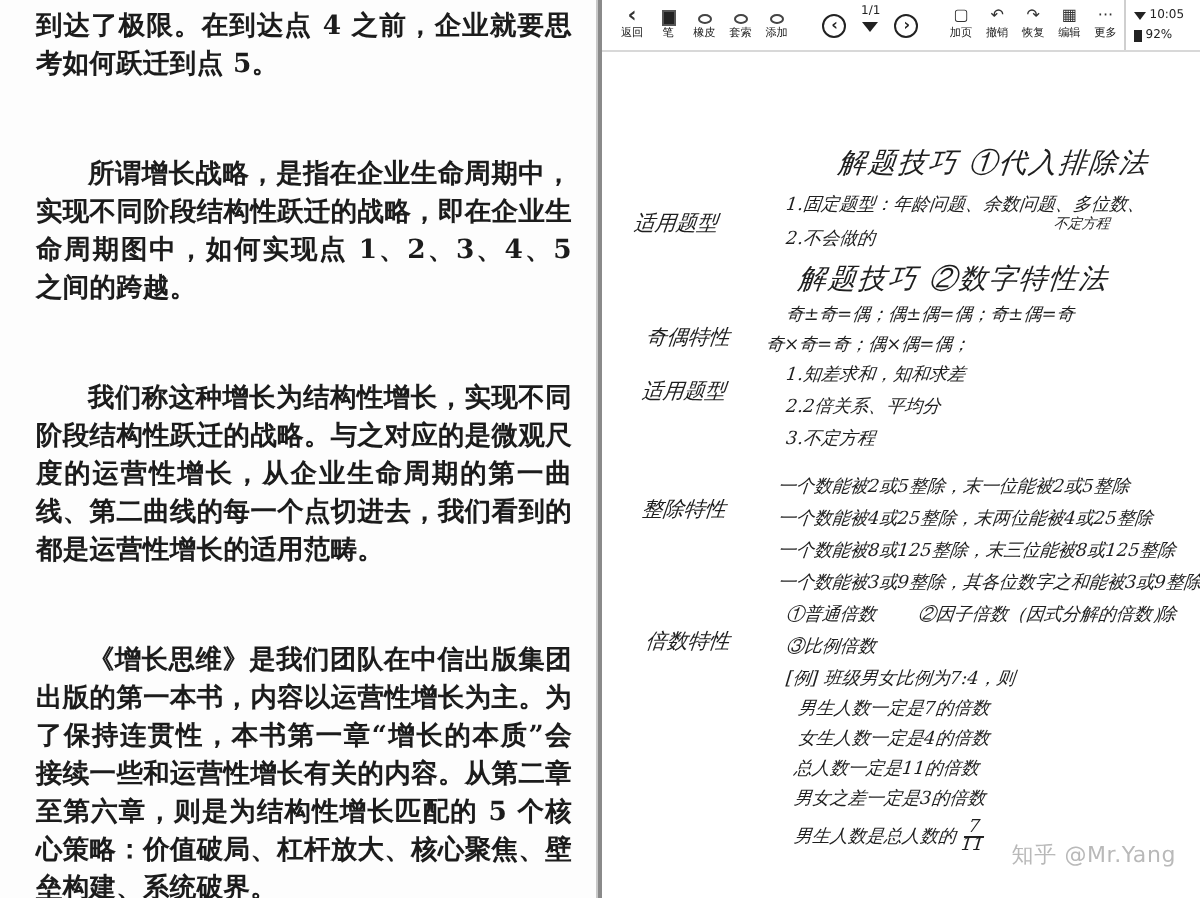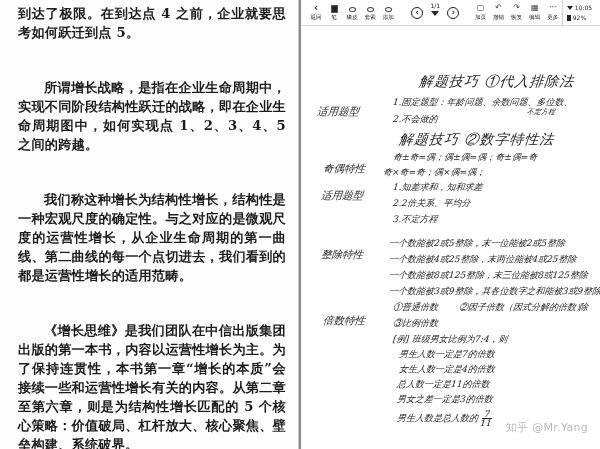--- a/index.html
+++ b/index.html
@@ -78,21 +78,21 @@
     font-family: "DejaVu Sans", sans-serif; font-size: 11px; color: #b9b9b9;
     letter-spacing: 0.3px;
   }
 </style>
 </head>
 <body>
 
 <div class="book">
   <p>到达了极限。在到达点 4 之前，企业就要思考如何跃迁到点 5。</p>
   <p class="indent">所谓增长战略，是指在企业生命周期中，实现不同阶段结构性跃迁的战略，即在企业生命周期图中，如何实现点 1、2、3、4、5 之间的跨越。</p>
-  <p class="indent">我们称这种增长为结构性增长，结构性是一种宏观尺度的确定性。与之对应的是微观尺度的运营性增长，从企业生命周期的第一曲线、第二曲线的每一个点切进去，我们看到的都是运营性增长的适用范畴。</p>
+  <p class="indent">我们称这种增长为结构性增长，实现不同阶段结构性跃迁的战略。与之对应的是微观尺度的运营性增长，从企业生命周期的第一曲线、第二曲线的每一个点切进去，我们看到的都是运营性增长的适用范畴。</p>
   <p class="indent">《增长思维》是我们团队在中信出版集团出版的第一本书，内容以运营性增长为主。为了保持连贯性，本书第一章“增长的本质”会接续一些和运营性增长有关的内容。从第二章至第六章，则是为结构性增长匹配的 5 个核心策略：价值破局、杠杆放大、核心聚焦、壁垒构建、系统破界。</p>
   <p class="indent">在点 1，企业考量的核心是创造何种价值，实现市场突破，故称之为“价值破局”。点 2 开启了增长期，在外部，企业要看清杠杆资源；在内部，企业要有明确的核心路径。到达点 3 的企业则从战略</p>
 </div>
 
 <div class="divider"></div>
 
 <div class="device">
   <div class="toolbar">
     <div class="tb-btn">
       <span class="ico" style="font-size:11px;font-weight:bold;">‹</span>

